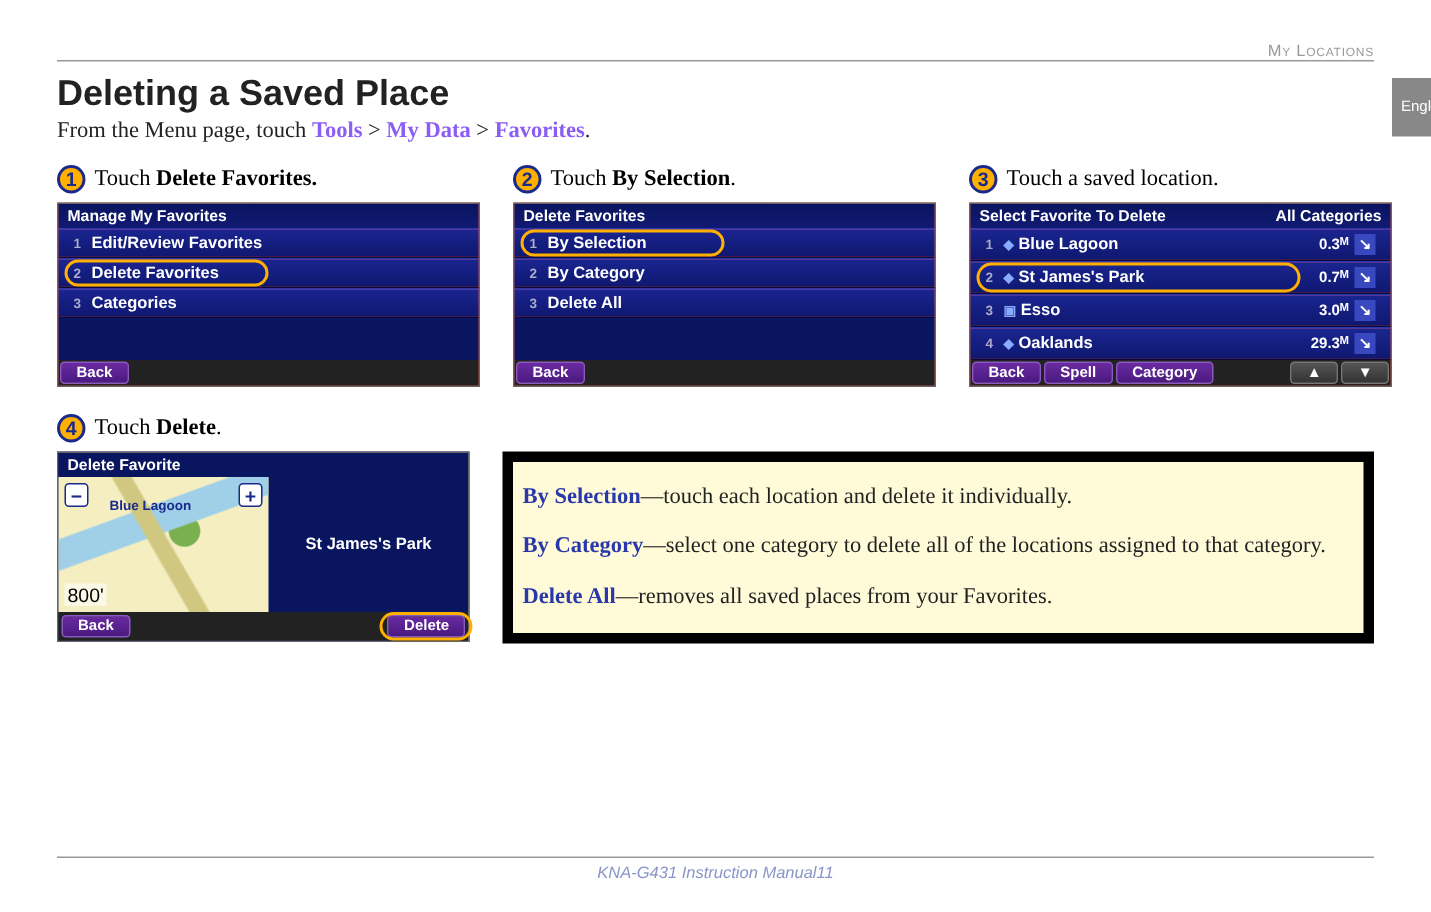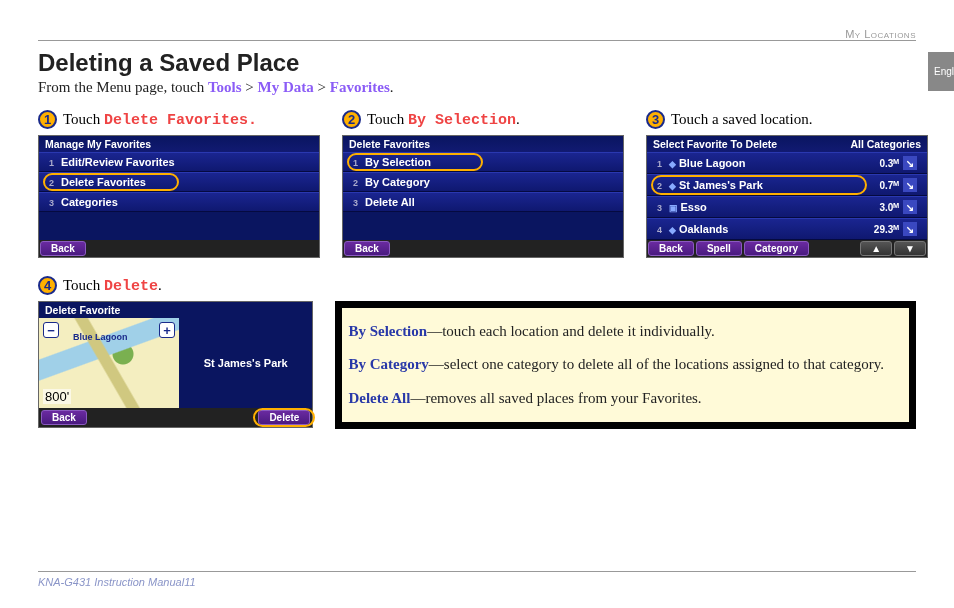--- a/index.html
+++ b/index.html
@@ -77,21 +77,21 @@
     height: 19px;
     border: 2.5px solid #1a2a8a;
     border-radius: 50%;
     background: #ffb000;
     color: #1a2a8a;
     font-weight: bold;
     font-size: 13px;
     margin-right: 6px;
     font-family: Arial, sans-serif;
   }
-  .step-text .hl { color: #ef4444; font-weight: bold; font-family: Liberation Mono, monospace; }
+  .step-text .hl { color: #000000; font-weight: bold; }
   
   .device {
     width: 282px;
     border: 1px solid #666;
     background: #ef4444;
     font-family: 'Trebuchet MS', Arial, sans-serif;
     font-size: 11px;
     color: #fff;
   }
   .dev-title {
@@ -211,21 +211,21 @@
   .lower-row { display:flex; gap:22px; align-items:flex-start;justify-content:space-between; }
 
   .footer {
     position: absolute;
     bottom: 20px;
     left: 38px;
     right: 38px;
     border-top: 1px solid #999;
     padding-top: 4px;
     display: flex;
-    justify-content: flex-start;
+    justify-content: center;
     font-size: 11px;
     font-style: italic;
     color: #8a95c8;
   }
 </style>
 </head>
 <body>
 
 <div class="page">
   <div class="header-right">My Locations</div>

